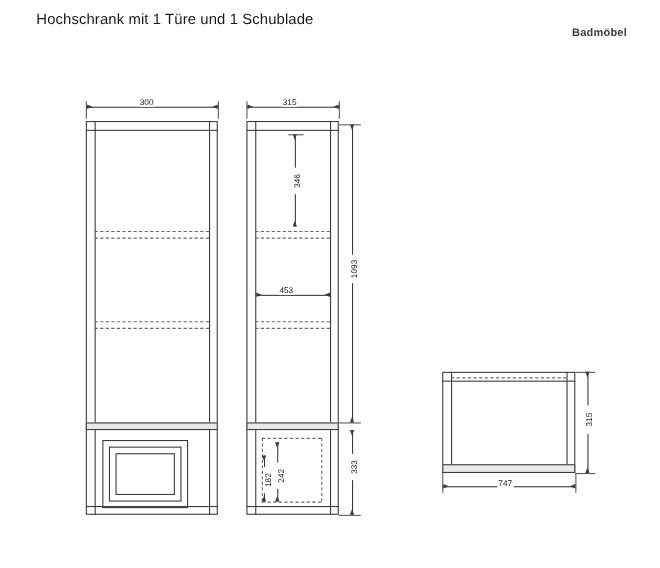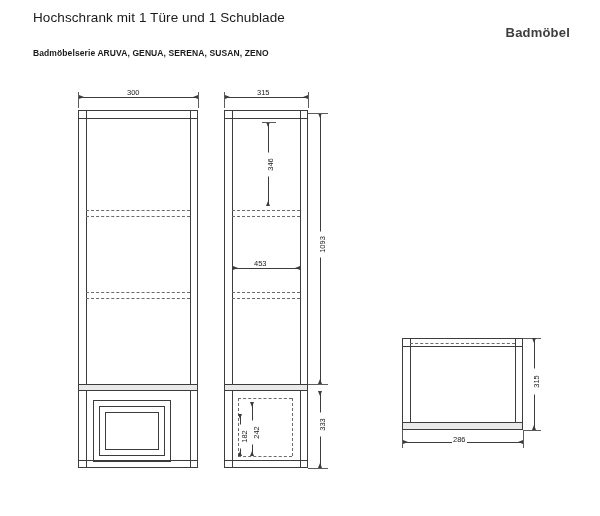--- a/index.html
+++ b/index.html
@@ -28,21 +28,21 @@
     position:absolute; right:30px; top:24px;
     text-align:right;
   }
   .brand-name {
     font-family:"DejaVu Serif", serif;
     font-size:25px; font-style:italic; font-weight:bold;
     color:#3d3d3d; line-height:1;
     letter-spacing:-0.3px;
   }
   .brand-sub {
-    font-size:13px; font-weight:bold; color:#3d3d3d;
+    font-size:10px; font-weight:bold; color:#3d3d3d;
     margin-top:1px; letter-spacing:0.2px;
   }
 
   
   .ln { position:absolute; background:#3c3c3c; }
   .h1 { height:1px; }
   .v1 { width:1px; }
   .thin { background:#5c5c5c; }
   .dim { background:#3c3c3c; }
 
@@ -73,21 +73,20 @@
   .ar-r { border-top:2.5px solid transparent; border-bottom:2.5px solid transparent; border-left:5px solid #3c3c3c; }
   .ar-u { border-left:2.5px solid transparent; border-right:2.5px solid transparent; border-bottom:5px solid #3c3c3c; }
   .ar-d { border-left:2.5px solid transparent; border-right:2.5px solid transparent; border-top:5px solid #3c3c3c; }
 </style>
 </head>
 <body>
 
 <div class="canvas">
 
   <div class="title">Hochschrank mit 1 Türe und 1 Schublade</div>
-  <div class="subtitle">Badmöbelserie ARUVA, GENUA, SERENA, SUSAN, ZENO</div>
   <div class="brand">
     <div class="brand-sub">Badmöbel</div>
   </div>
 
   <div class="box" style="left:78px; top:110px; width:120px; height:358px;"></div>
 
   <div class="ln v1" style="left:86px; top:110px; height:358px;"></div>
   <div class="ln v1" style="left:190px; top:110px; height:358px;"></div>
   <div class="ln h1" style="left:78px; top:118px; width:120px;"></div>
   <div class="ln h1" style="left:78px; top:460px; width:120px;"></div>
@@ -174,21 +173,21 @@
   <div class="ln v1" style="left:515px; top:338px; height:92px;"></div>
   <div class="ln h1" style="left:402px; top:346px; width:121px;"></div>
   <div class="box fillgrey" style="left:402px; top:422px; width:121px; height:8px;"></div>
   <div class="dash-h" style="left:410px; top:343px; width:105px;"></div>
 
   <div class="ln h1 dim" style="left:402px; top:442px; width:121px;"></div>
   <div class="ln v1 thin" style="left:402px; top:430px; height:18px;"></div>
   <div class="ln v1 thin" style="left:523px; top:430px; height:18px;"></div>
   <div class="arrow ar-r" style="left:403px; top:439.5px;"></div>
   <div class="arrow ar-l" style="left:518px; top:439.5px;"></div>
-  <div class="dimtext" style="left:452px; top:435px;">286</div>
+  <div class="dimtext" style="left:452px; top:435px;">747</div>
 
   <div class="ln v1 dim" style="left:534px; top:338px; height:92px;"></div>
   <div class="ln h1 thin" style="left:523px; top:338px; height:1px; width:18px;"></div>
   <div class="ln h1 thin" style="left:523px; top:430px; height:1px; width:18px;"></div>
   <div class="arrow ar-d" style="left:531.5px; top:338px;"></div>
   <div class="arrow ar-u" style="left:531.5px; top:425px;"></div>
   <div class="dimtext vert" style="left:523px; top:377px; width:24px; text-align:center;">315</div>
 
 </div>
 

